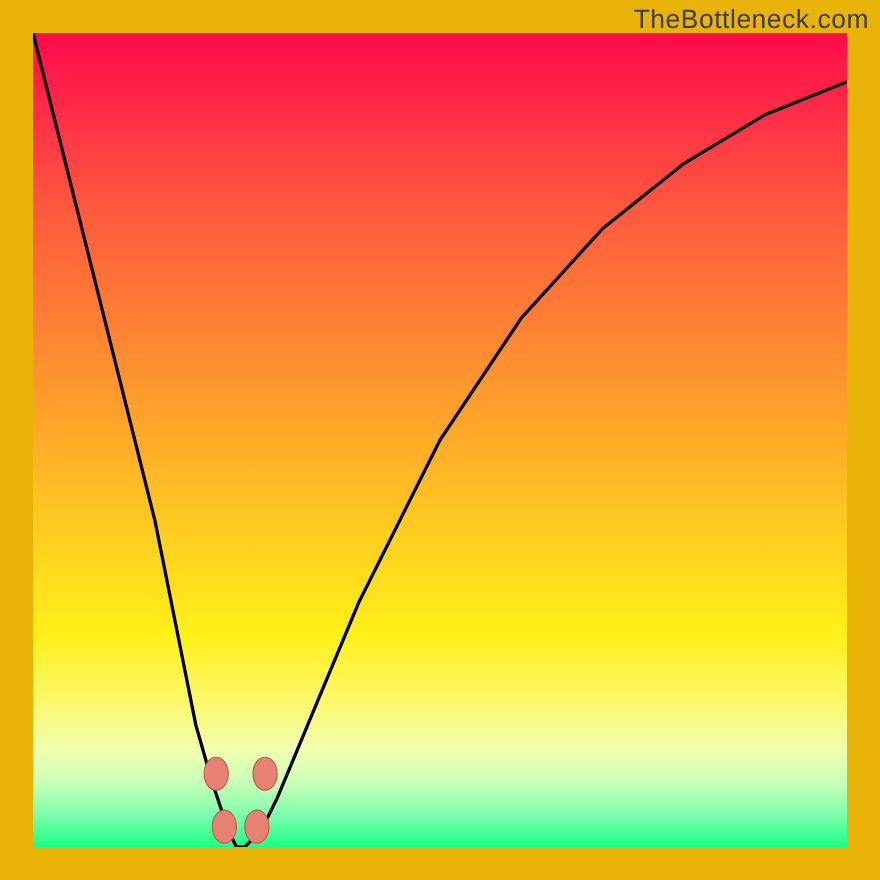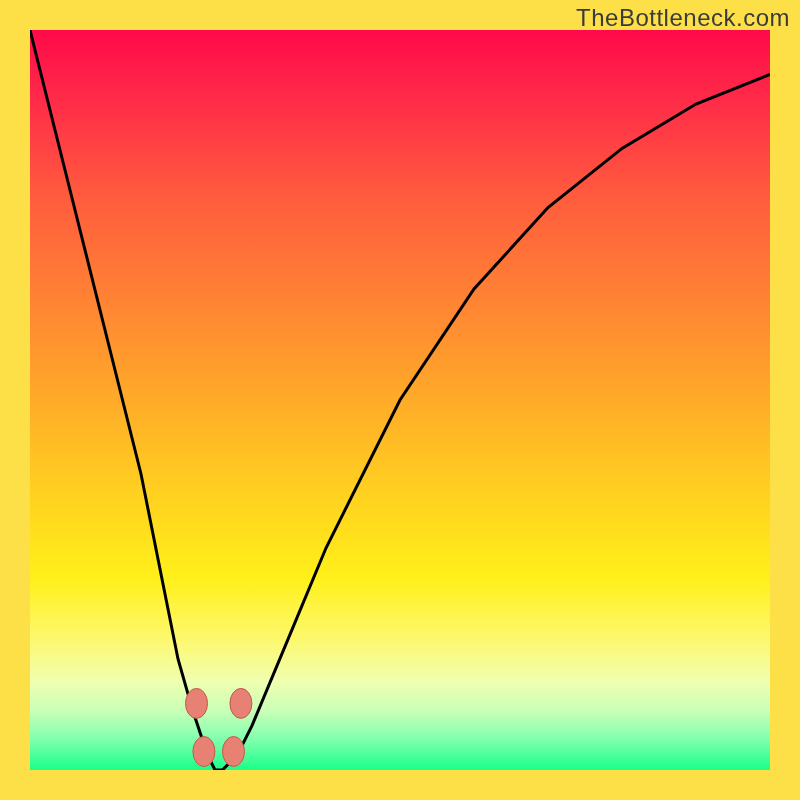--- a/index.html
+++ b/index.html
@@ -8,21 +8,21 @@
     width: 800px;
     height: 800px;
     background: #000000;
     overflow: hidden;
     font-family: Arial, Helvetica, sans-serif;
   }
   .frame {
     position: relative;
     width: 800px;
     height: 800px;
-    background: #fde047;
+    background: #eab308;
   }
   .watermark {
     position: absolute;
     top: 4px;
     right: 10px;
     color: #3b3b3b;
     font-size: 24px;
     font-weight: 500;
     letter-spacing: 0.5px;
     z-index: 5;

